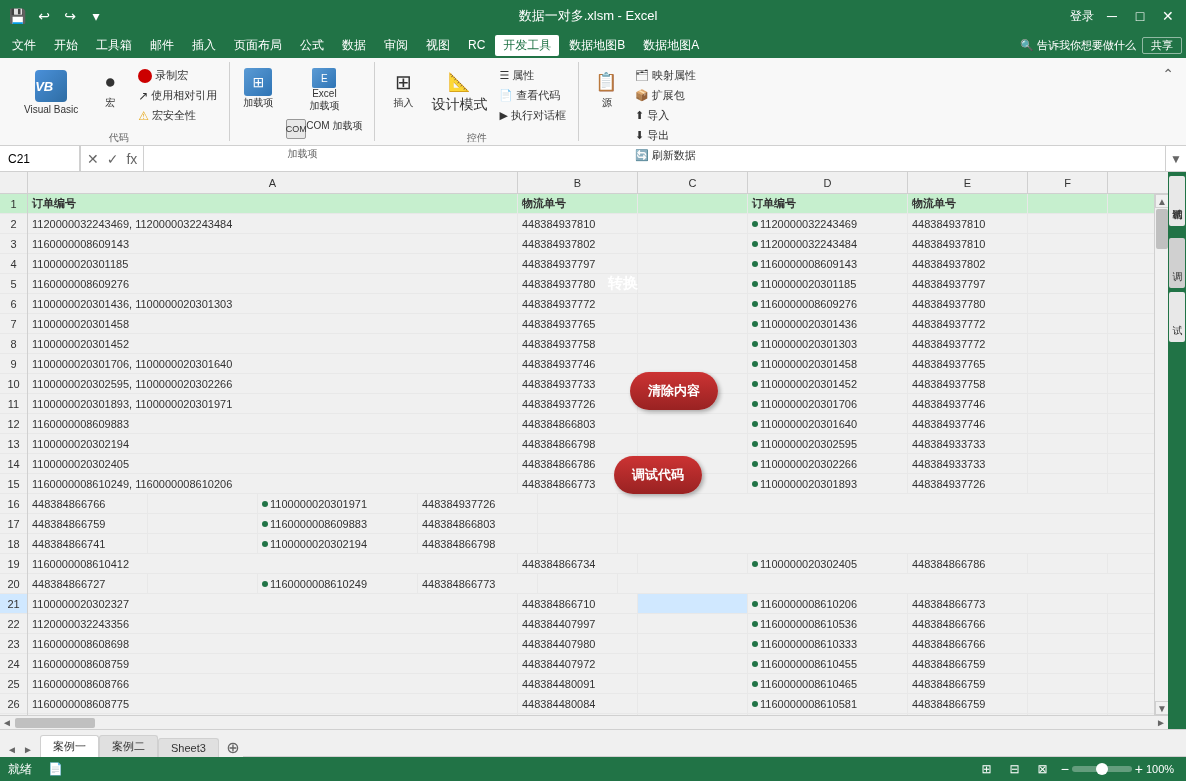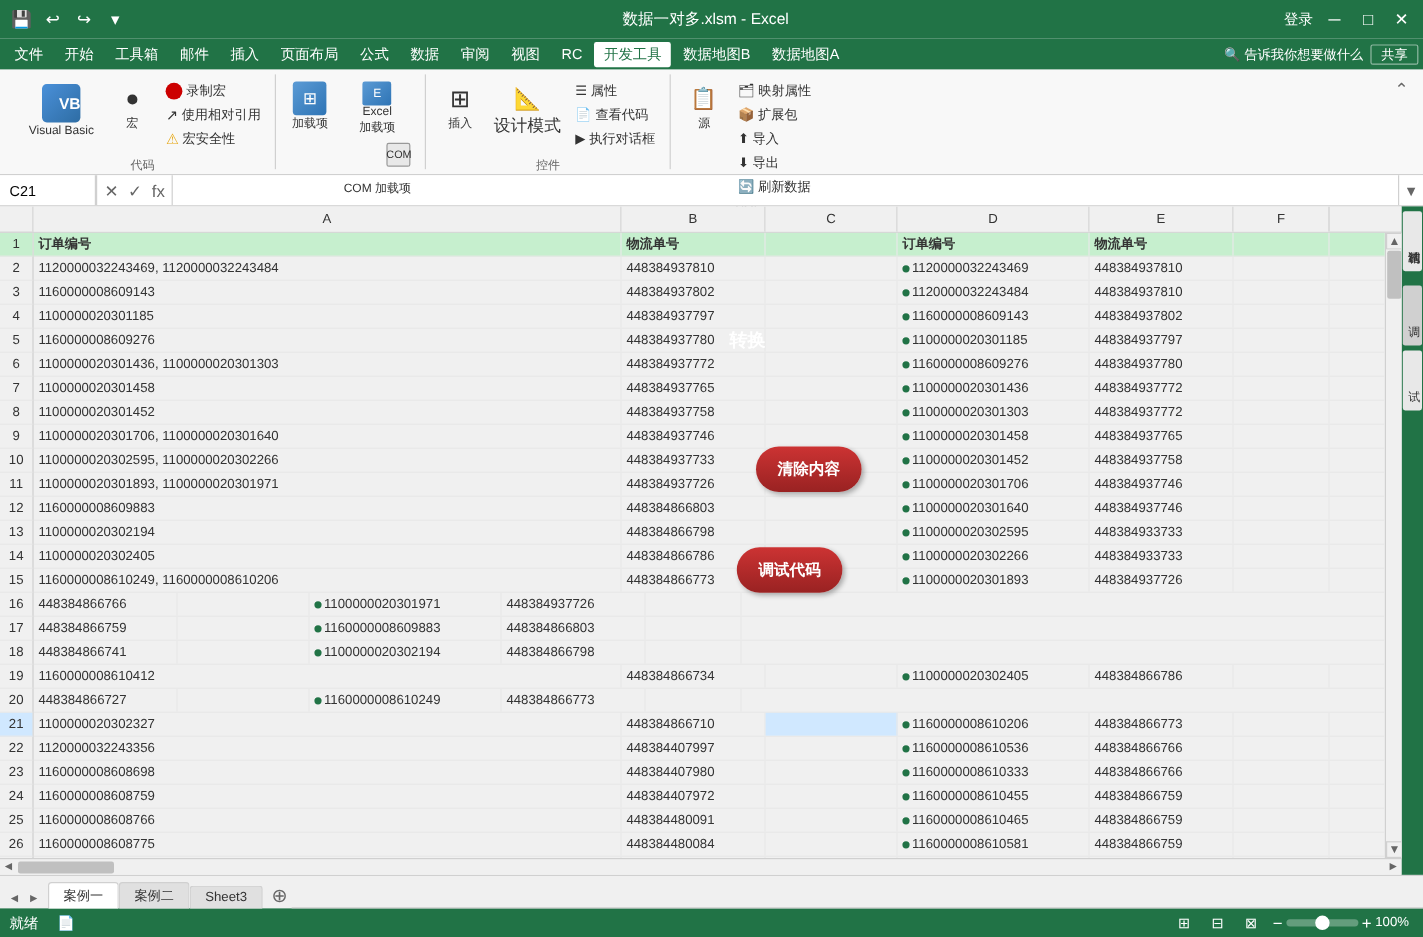--- a/index.html
+++ b/index.html
@@ -113,25 +113,26 @@
       color: #333;
       min-width: 50px;
     }
     .vb-btn-icon {
       width: 32px;
       height: 32px;
       background: linear-gradient(135deg, #4a90d9, #2e6da4);
       border-radius: 4px;
       display: flex;
       align-items: center;
-      justify-content: flex-end;
+      justify-content: flex-start;
       color: white;
       font-size: 11px;
       font-weight: bold;
       margin-bottom: 2px;
+      font-style: italic;
     }
 
     
     .formula-bar {
       height: 26px;
       background: white;
       border-bottom: 1px solid #d0d0d0;
       display: flex;
       align-items: center;
       padding: 0;
@@ -409,21 +410,21 @@
     <div class="ribbon-group-content">
       <div class="ribbon-btn">
         <div class="ribbon-btn-icon" style="background:linear-gradient(135deg,#5b9bd5,#2e74b5);border-radius:3px;width:28px;height:28px;display:flex;align-items:center;justify-content:center;color:white;font-size:14px;">⊞</div>
         <span style="font-size:10px;">加载项</span>
       </div>
       <div style="display:flex;flex-direction:column;gap:2px;justify-content:center;">
         <div class="ribbon-btn" style="flex-direction:column;gap:0;">
           <div style="width:24px;height:20px;background:linear-gradient(135deg,#5b9bd5,#2e74b5);border-radius:2px;display:flex;align-items:center;justify-content:center;color:white;font-size:10px;">E</div>
           <span style="font-size:10px;">Excel<br>加载项</span>
         </div>
-        <div class="ribbon-btn" style="flex-direction:column;gap:11px;align-items:flex-end;">
+        <div class="ribbon-btn" style="flex-direction:row;gap:0;align-items:flex-start;">
           <div style="width:20px;height:20px;background:#e8e8e8;border:1px solid #999;border-radius:2px;display:flex;align-items:center;justify-content:center;font-size:9px;">COM</div>
           <span style="font-size:10px;">COM 加载项</span>
         </div>
       </div>
     </div>
     <div class="ribbon-group-label">加载项</div>
   </div>
 
   <div class="ribbon-group">
     <div class="ribbon-group-content">

